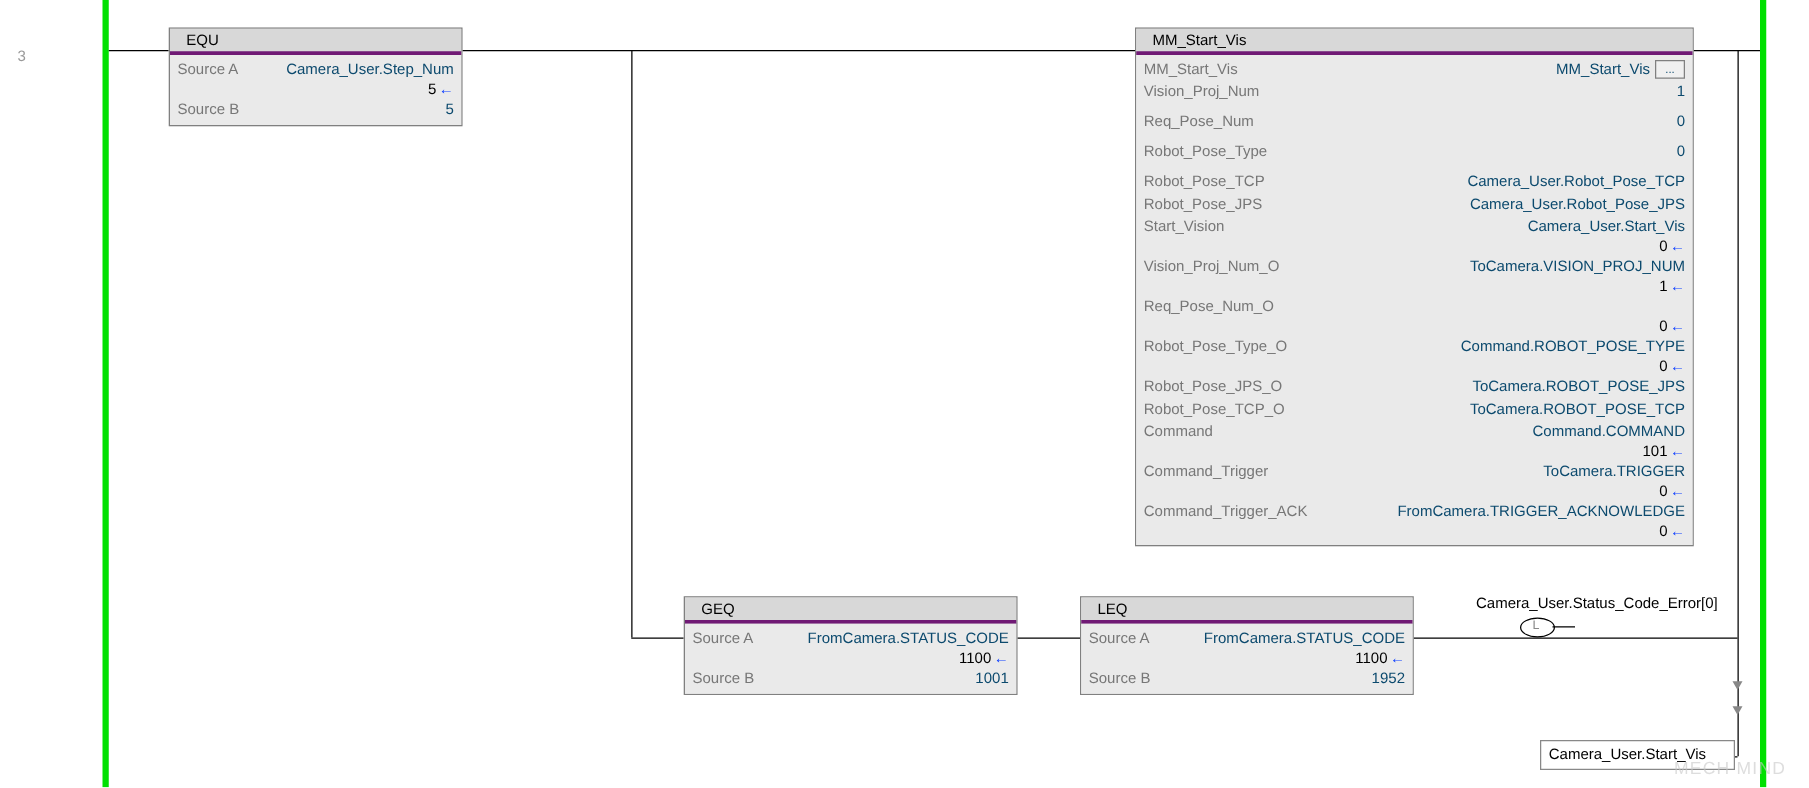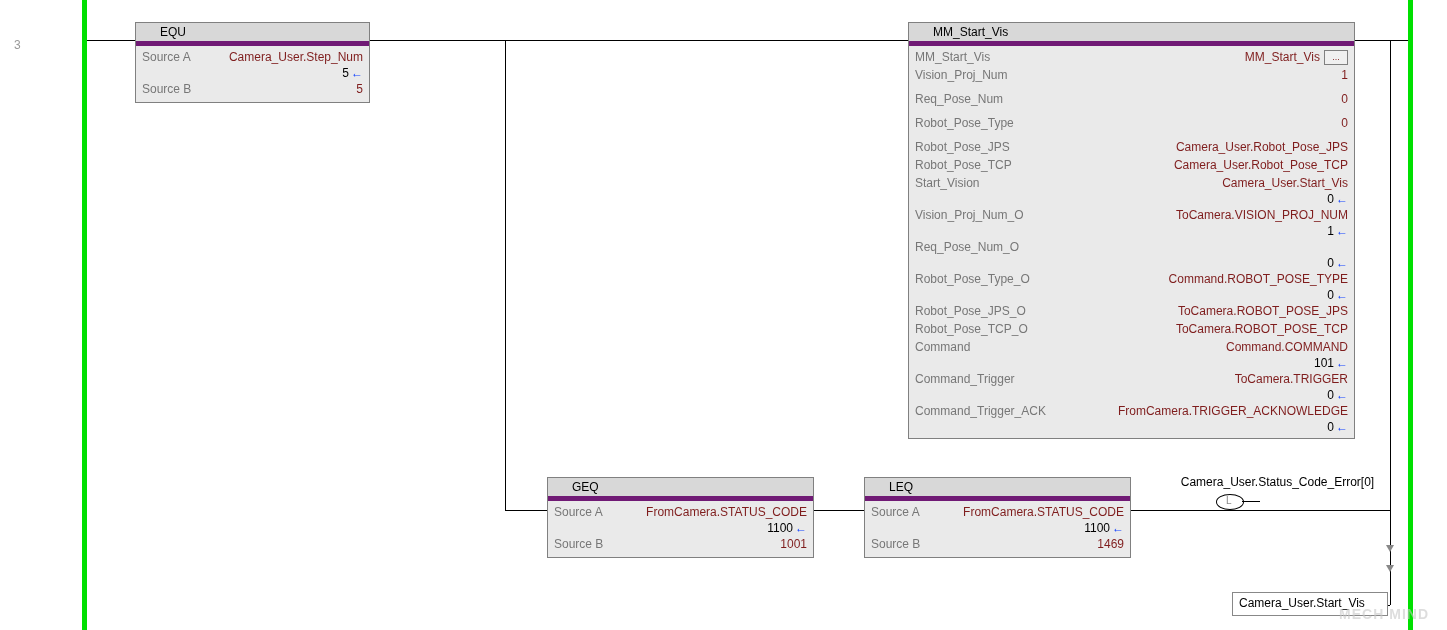--- a/index.html
+++ b/index.html
@@ -4,34 +4,34 @@
 <style>
 html,body{margin:0;padding:0;background:#fff;font-family:Tahoma,Arial,sans-serif;font-size:12px;color:#000}
 .canvas{position:relative;width:1447px;height:630px;background:#fff;overflow:hidden}
 .rail{position:absolute;top:0;width:5px;height:630px;background:#00e000}
 .rail-left{left:82px}
 .rail-right{left:1408px}
 .rung-num{position:absolute;left:14px;top:38px;color:#999;font-size:12px}
 .hwire{position:absolute;height:1px;background:#000}
 .vwire{position:absolute;width:1px;background:#000}
 .block{position:absolute;border:1px solid #808080;background:#e8e8e8}
-.block-title{height:18px;line-height:18px;padding:0 24px;border-bottom:5px solid #701a75;background:#d8d8d8;font-weight:normal;color:#000}
+.block-title{height:18px;line-height:18px;padding:0 13px;border-bottom:3px solid #701a75;background:#d8d8d8;font-weight:normal;color:#000}
 .block-body{background:#eaeaea;padding:2px 0 4px 0}
 .row{display:flex;align-items:center;padding:1px 6px;line-height:16px}
 .lbl{color:#777;flex:0 0 auto;padding-right:8px}
-.val{color:#7f1d1d;flex:1 1 auto;text-align:right}
+.val{color:#0c4a6e;flex:1 1 auto;text-align:right}
 .subval{color:#000;text-align:right;padding-right:6px}
 .arrow{color:#1040ff;font-weight:bold;padding-left:2px}
 .ellips-btn{display:inline-block;width:22px;height:13px;border:1px solid #808080;background:#f0f0f0;text-align:center;font-size:9px;line-height:12px;vertical-align:middle;margin-left:4px}
 .coil-label{position:absolute;text-align:center;color:#000}
 .coil{position:absolute;width:26px;height:14px;border-radius:50%;border:1px solid #000;background:#fff}
 .coil-letter{position:absolute;font-size:10px;color:#888}
 .branch-box{position:absolute;border:1px solid #888;background:#fff;height:22px;line-height:20px;padding:0 6px}
 .dnarrow{position:absolute;width:0;height:0;border-left:4px solid transparent;border-right:4px solid transparent;border-top:7px solid #888}
-.watermark{position:absolute;right:18px;bottom:8px;color:#c8c8c8;font-size:14px;letter-spacing:1px;font-weight:bold;opacity:.6}
+.watermark{position:absolute;right:18px;bottom:8px;color:#c8c8c8;font-size:14px;letter-spacing:1px;font-weight:normal;opacity:.6}
 .spacer{height:6px}
 </style>
 </head>
 <body>
 
 <div class="canvas">
 
   <div class="rail rail-left"></div>
   <div class="rail rail-right"></div>
 
@@ -84,26 +84,26 @@
           <span class="lbl">Req_Pose_Num</span>
           <span class="val">0</span>
         </div>
         <div class="spacer"></div>
         <div class="row">
           <span class="lbl">Robot_Pose_Type</span>
           <span class="val">0</span>
         </div>
         <div class="spacer"></div>
         <div class="row">
+          <span class="lbl">Robot_Pose_TCP</span>
+          <span class="val">Camera_User.Robot_Pose_TCP</span>
+        </div>
+        <div class="row">
           <span class="lbl">Robot_Pose_JPS</span>
           <span class="val">Camera_User.Robot_Pose_JPS</span>
-        </div>
-        <div class="row">
-          <span class="lbl">Robot_Pose_TCP</span>
-          <span class="val">Camera_User.Robot_Pose_TCP</span>
         </div>
         <div class="row">
           <span class="lbl">Start_Vision</span>
           <span class="val">Camera_User.Start_Vis</span>
         </div>
         <div class="subval"><span>0</span><span class="arrow">←</span></div>
         <div class="row">
           <span class="lbl">Vision_Proj_Num_O</span>
           <span class="val">ToCamera.VISION_PROJ_NUM</span>
         </div>
@@ -161,21 +161,21 @@
   <div class="block" style="left:864px;top:477px;width:265px">
     <div class="block-title">LEQ</div>
     <div class="block-body">
       <div class="row">
         <span class="lbl">Source A</span>
         <span class="val">FromCamera.STATUS_CODE</span>
       </div>
       <div class="subval"><span>1100</span><span class="arrow">←</span></div>
       <div class="row">
         <span class="lbl">Source B</span>
-        <span class="val">1469</span>
+        <span class="val">1952</span>
       </div>
     </div>
   </div>
 
   <div class="coil-label" style="left:1165px;top:475px;width:225px">Camera_User.Status_Code_Error[0]</div>
   <div class="coil" style="left:1216px;top:494px"></div>
   <div class="coil-letter" style="left:1226px;top:495px">L</div>
   <div class="hwire" style="left:1242px;top:501px;width:18px"></div>
 
   <div class="branch-box" style="left:1232px;top:592px;width:142px">

